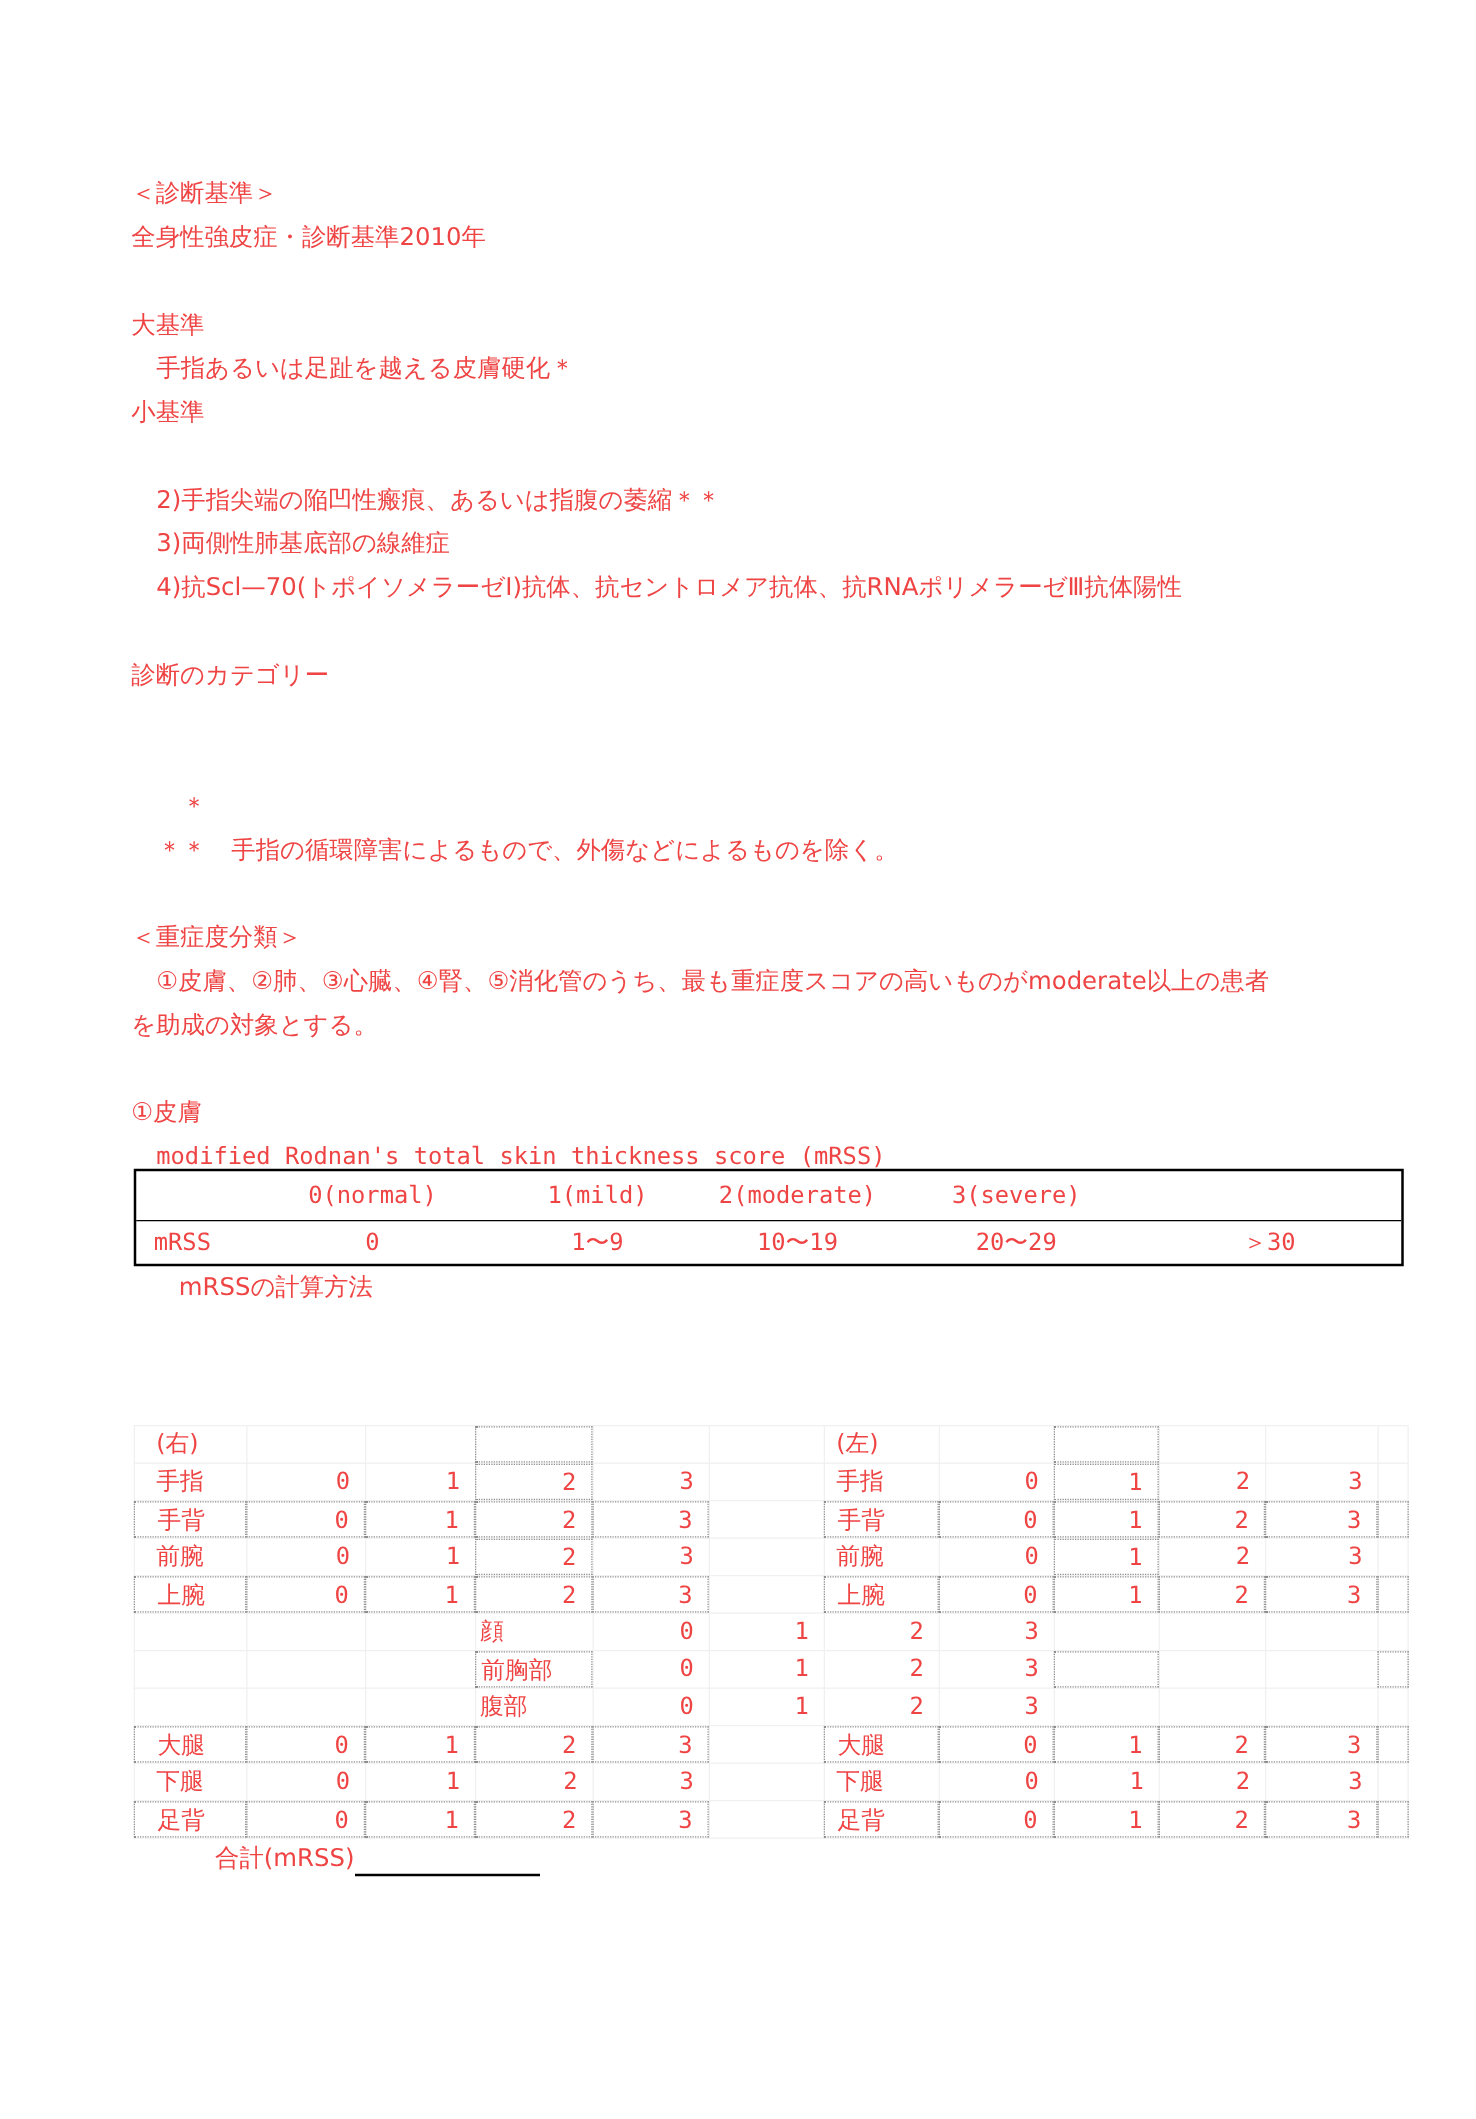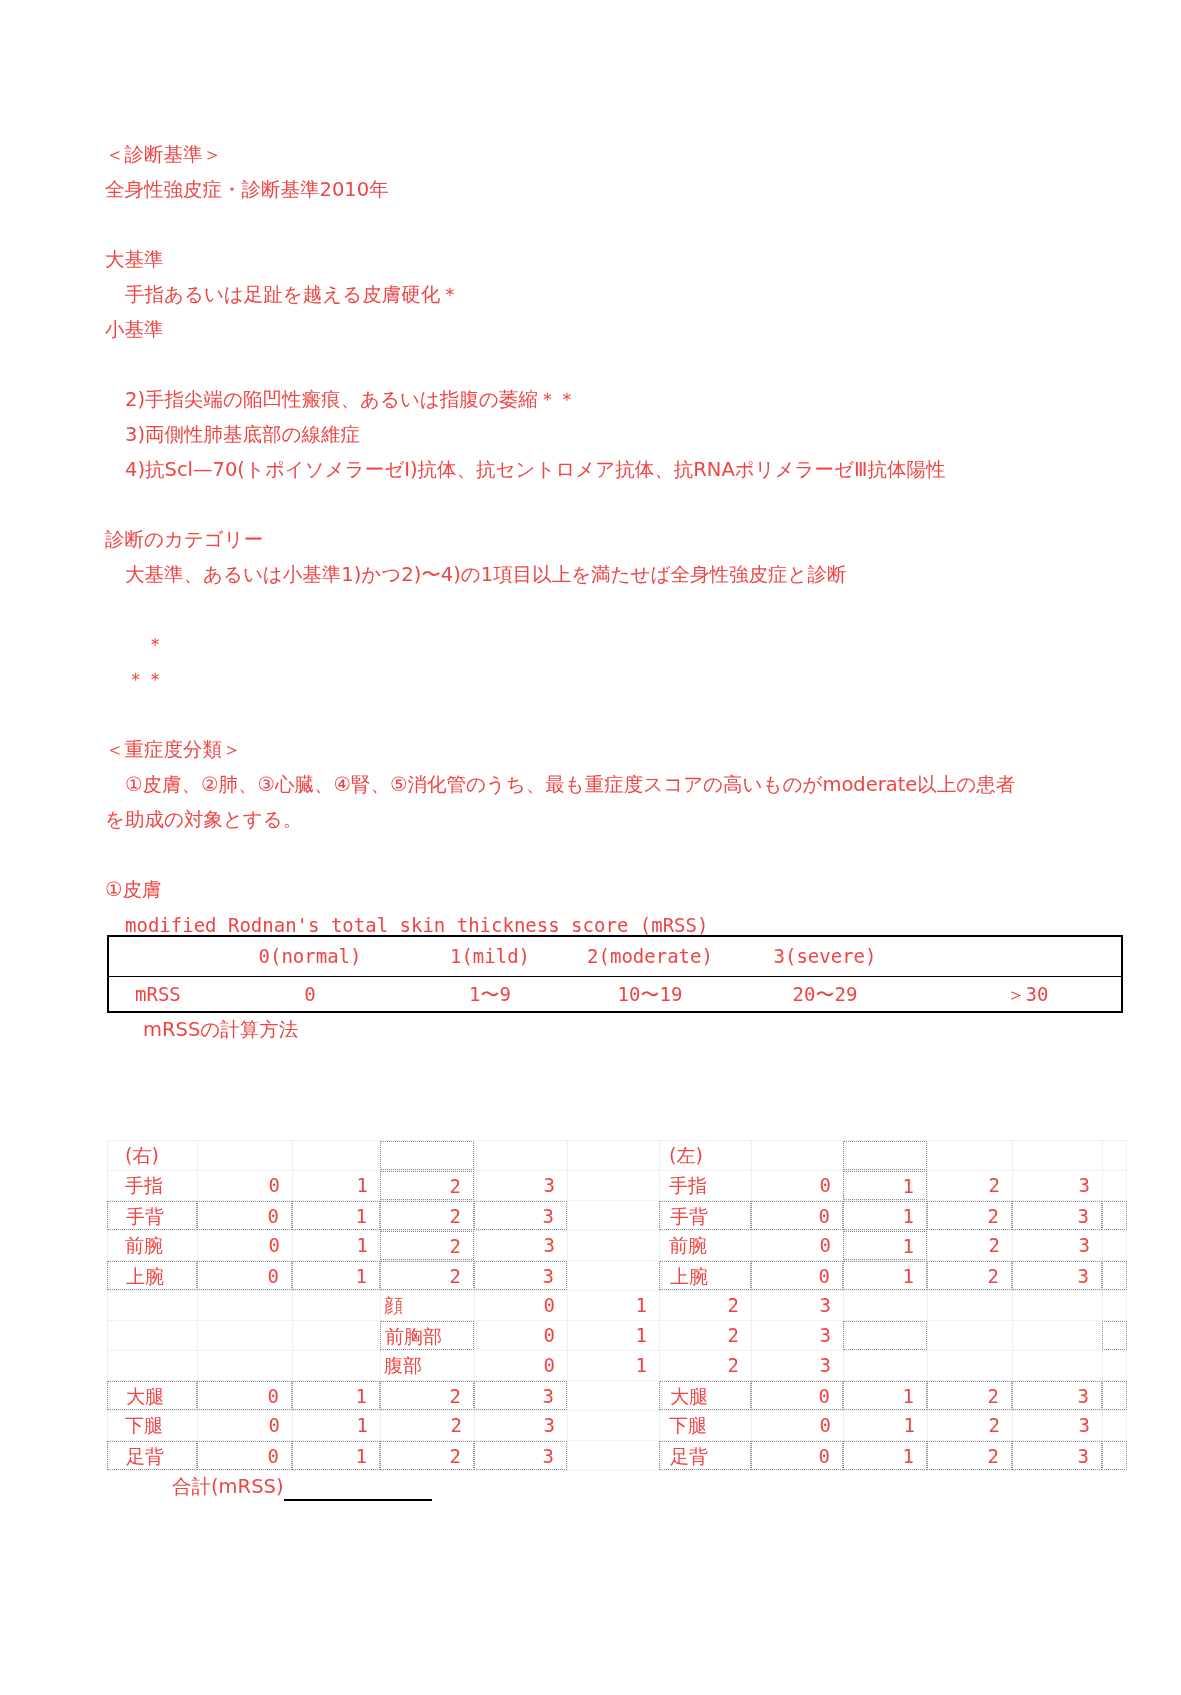--- a/index.html
+++ b/index.html
@@ -10,21 +10,21 @@
   .tl{position:absolute;white-space:nowrap;line-height:28px;font-size:19.5px;}
   .mono{font-family:"DejaVu Sans Mono","Liberation Mono",monospace;font-size:19px;}
   .fnote{position:absolute;display:flex;line-height:28px;font-size:19.5px;white-space:nowrap;}
   .fnote .mk{display:inline-block;width:40px;text-align:right;}
   .fnote .tx{margin-left:20px;}
 
   
   .mtable{position:absolute;left:85px;top:935px;width:1016px;height:78px;
           border:2px solid #000;box-sizing:border-box;
           font-family:"DejaVu Sans Mono","Liberation Mono",monospace;font-size:19px;}
-  .mrow{position:absolute;left:16px;right:0;}
+  .mrow{position:absolute;left:4px;right:0;}
   .mcell{position:absolute;top:0;bottom:0;text-align:center;}
   .mlabel{position:absolute;top:0;bottom:0;left:10px;}
   .msep{position:absolute;left:0;right:0;top:39px;height:0;border-top:1.5px solid #000;}
 
   
   .cgrid{position:absolute;left:85px;top:1140px;width:1020px;height:330px;border-top:1px solid #f0f0f0;}
   .vl{position:absolute;top:0;bottom:0;width:1px;background:#f0f0f0;}
   .grow{position:absolute;left:0;width:1020px;height:30px;border-bottom:1px solid #f0f0f0;box-sizing:border-box;}
   .cell{position:absolute;top:0;bottom:0;box-sizing:border-box;line-height:29px;font-size:19px;white-space:nowrap;}
   .num{text-align:right;padding-right:12px;font-family:"DejaVu Sans Mono","Liberation Mono",monospace;}
@@ -49,27 +49,27 @@
   <div class="tl" style="left:83px;top:176px">全身性強皮症・診断基準2010年</div>
 
   <div class="tl" style="left:83px;top:246px">大基準</div>
   <div class="tl" style="left:103px;top:281px">手指あるいは足趾を越える皮膚硬化＊</div>
   <div class="tl" style="left:83px;top:316px">小基準</div>
   <div class="tl" style="left:103px;top:386px">2)手指尖端の陥凹性瘢痕、あるいは指腹の萎縮＊＊</div>
   <div class="tl" style="left:103px;top:421px">3)両側性肺基底部の線維症</div>
   <div class="tl" style="left:103px;top:456px">4)抗Scl—70(トポイソメラーゼⅠ)抗体、抗セントロメア抗体、抗RNAポリメラーゼⅢ抗体陽性</div>
 
   <div class="tl" style="left:83px;top:526px">診断のカテゴリー</div>
-  <div class="tl" style="left:103px;top:561px">大基準、あるいは小基準1)かつ2)〜4)の1項目以上を満たせば全身性強皮症と診断</div>
 
   <div class="fnote" style="left:103px;top:631px">
     <span class="mk">＊</span>
   </div>
   <div class="fnote" style="left:103px;top:666px">
     <span class="mk">＊＊</span>
+    <span class="tx">手指の循環障害によるもので、外傷などによるものを除く。</span>
   </div>
 
   <div class="tl" style="left:83px;top:736px">＜重症度分類＞</div>
   <div class="tl" style="left:103px;top:771px">①皮膚、②肺、③心臓、④腎、⑤消化管のうち、最も重症度スコアの高いものがmoderate以上の患者</div>
   <div class="tl" style="left:83px;top:806px">を助成の対象とする。</div>
 
   <div class="tl" style="left:83px;top:876px">①皮膚</div>
   <div class="tl mono" style="left:103px;top:911px">modified Rodnan's total skin thickness score (mRSS)</div>
 
   <div class="mtable">

